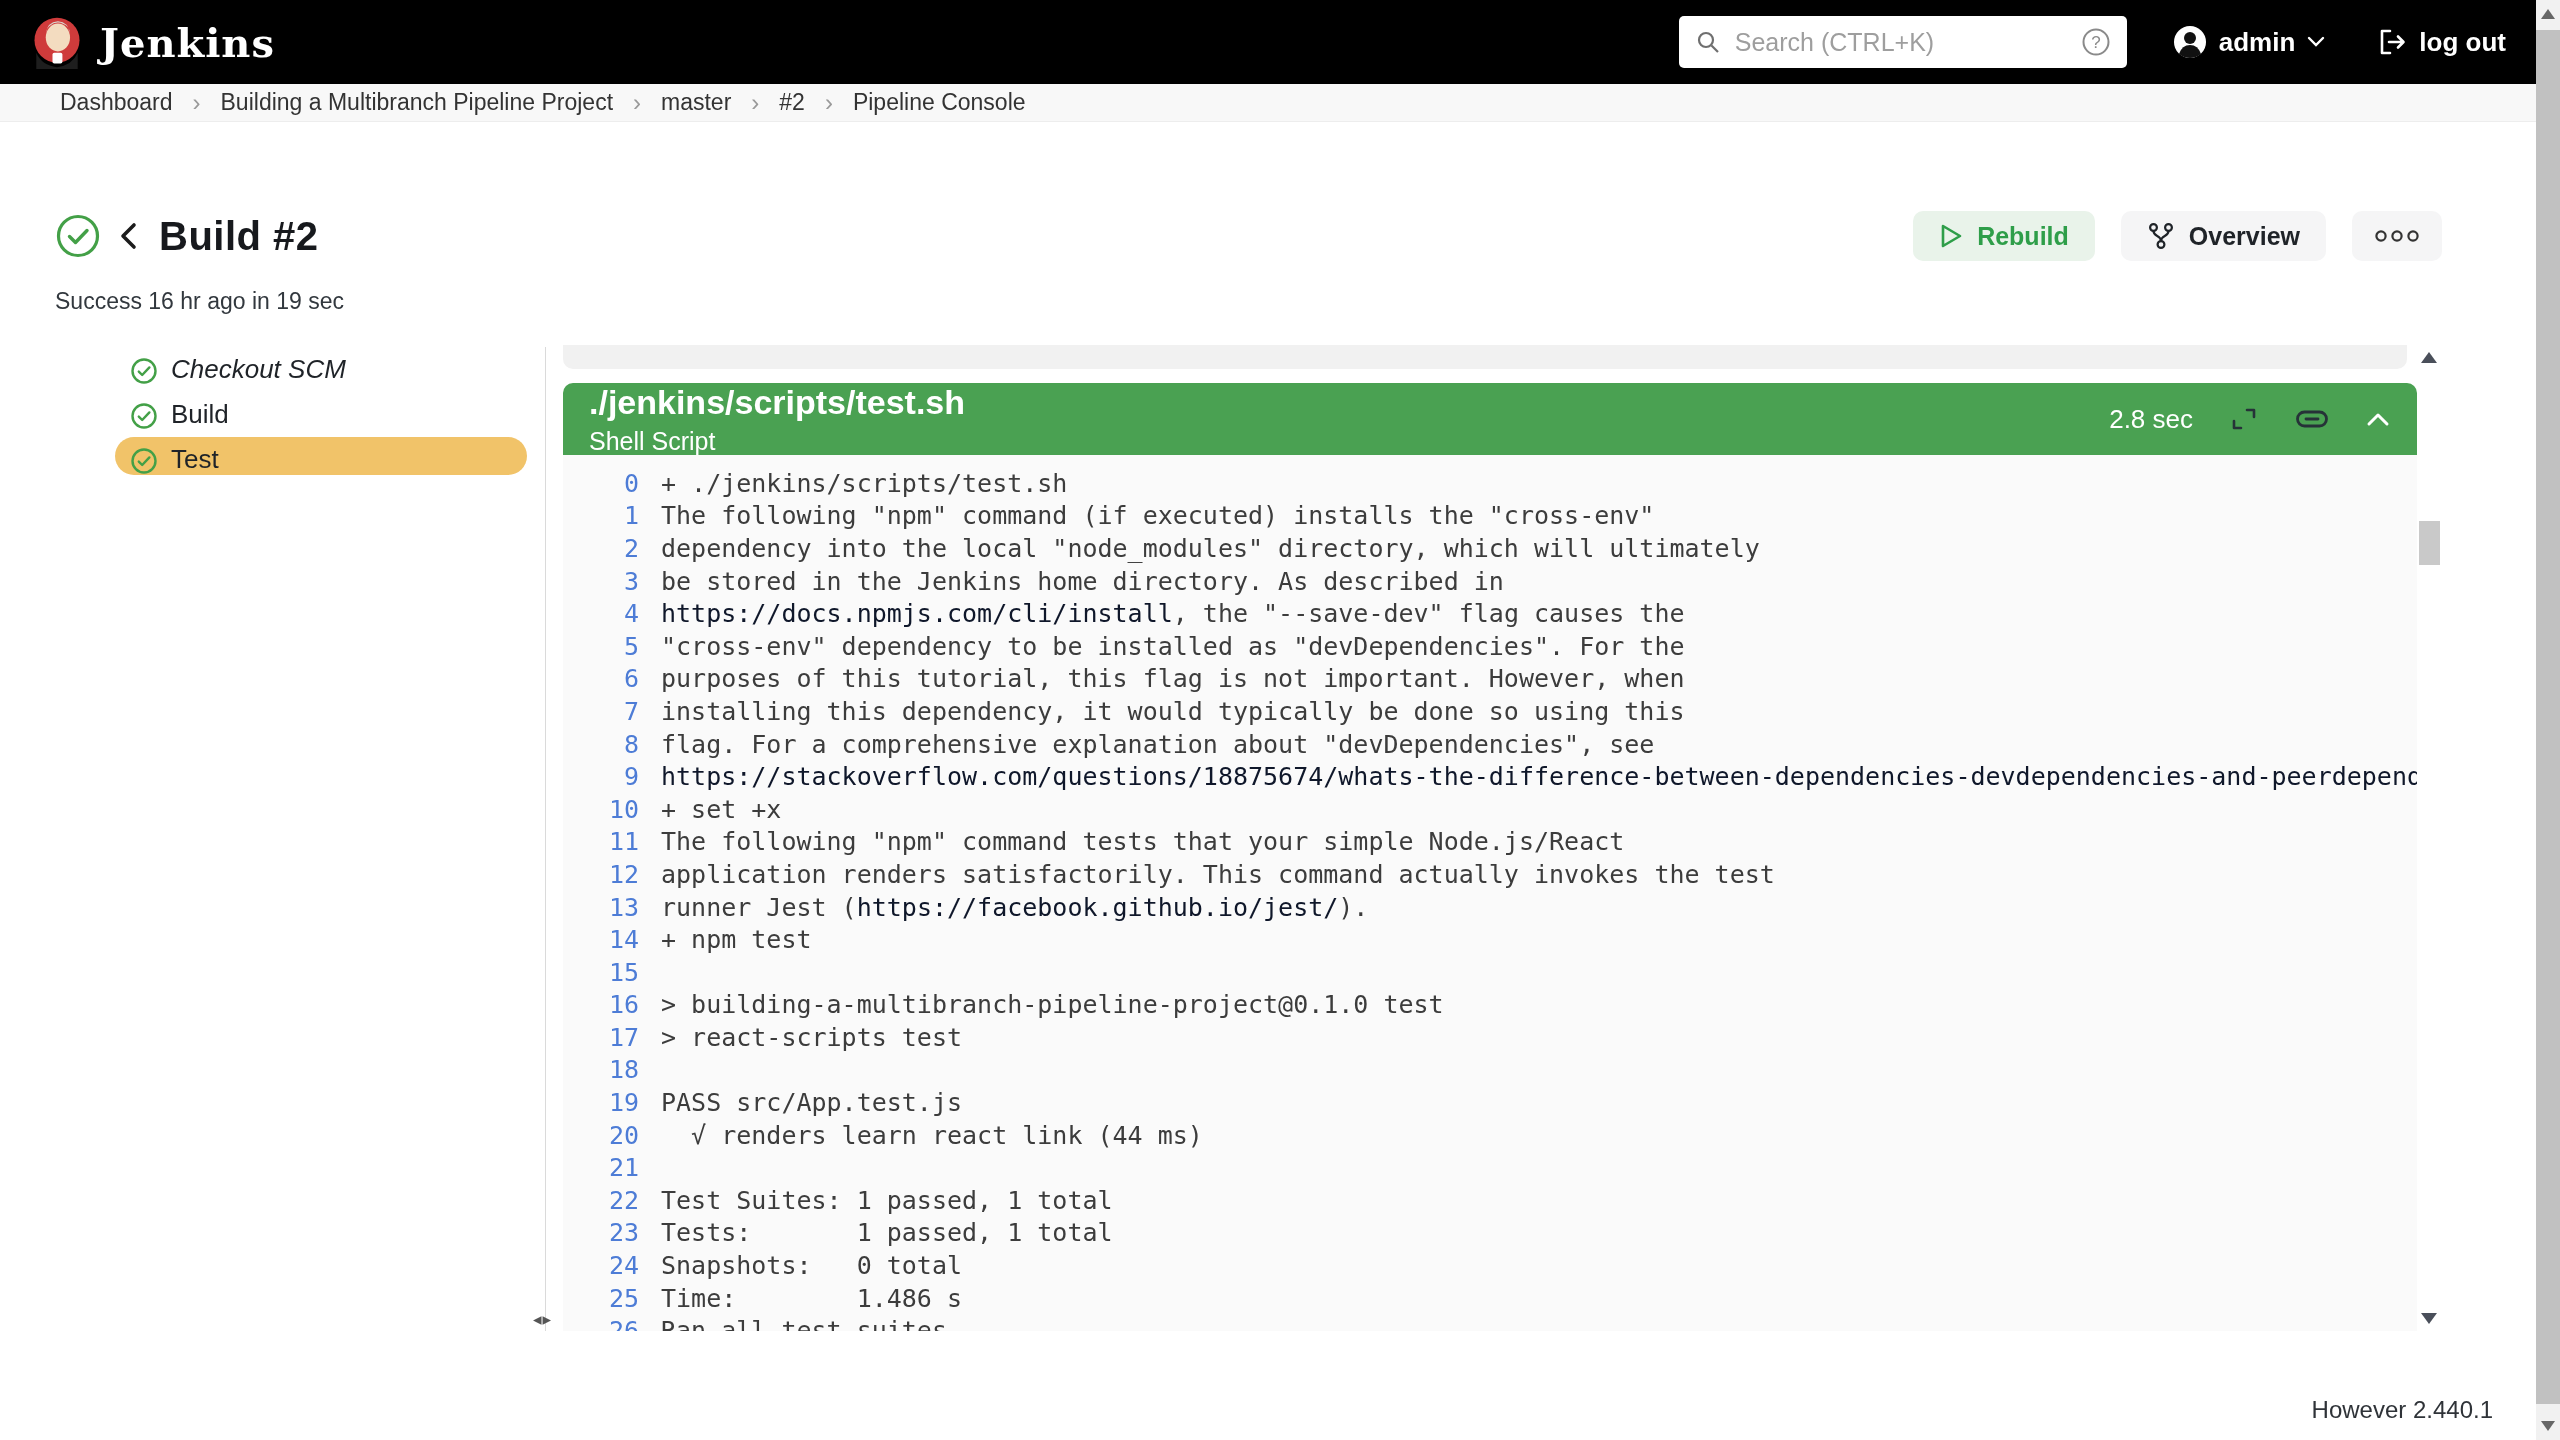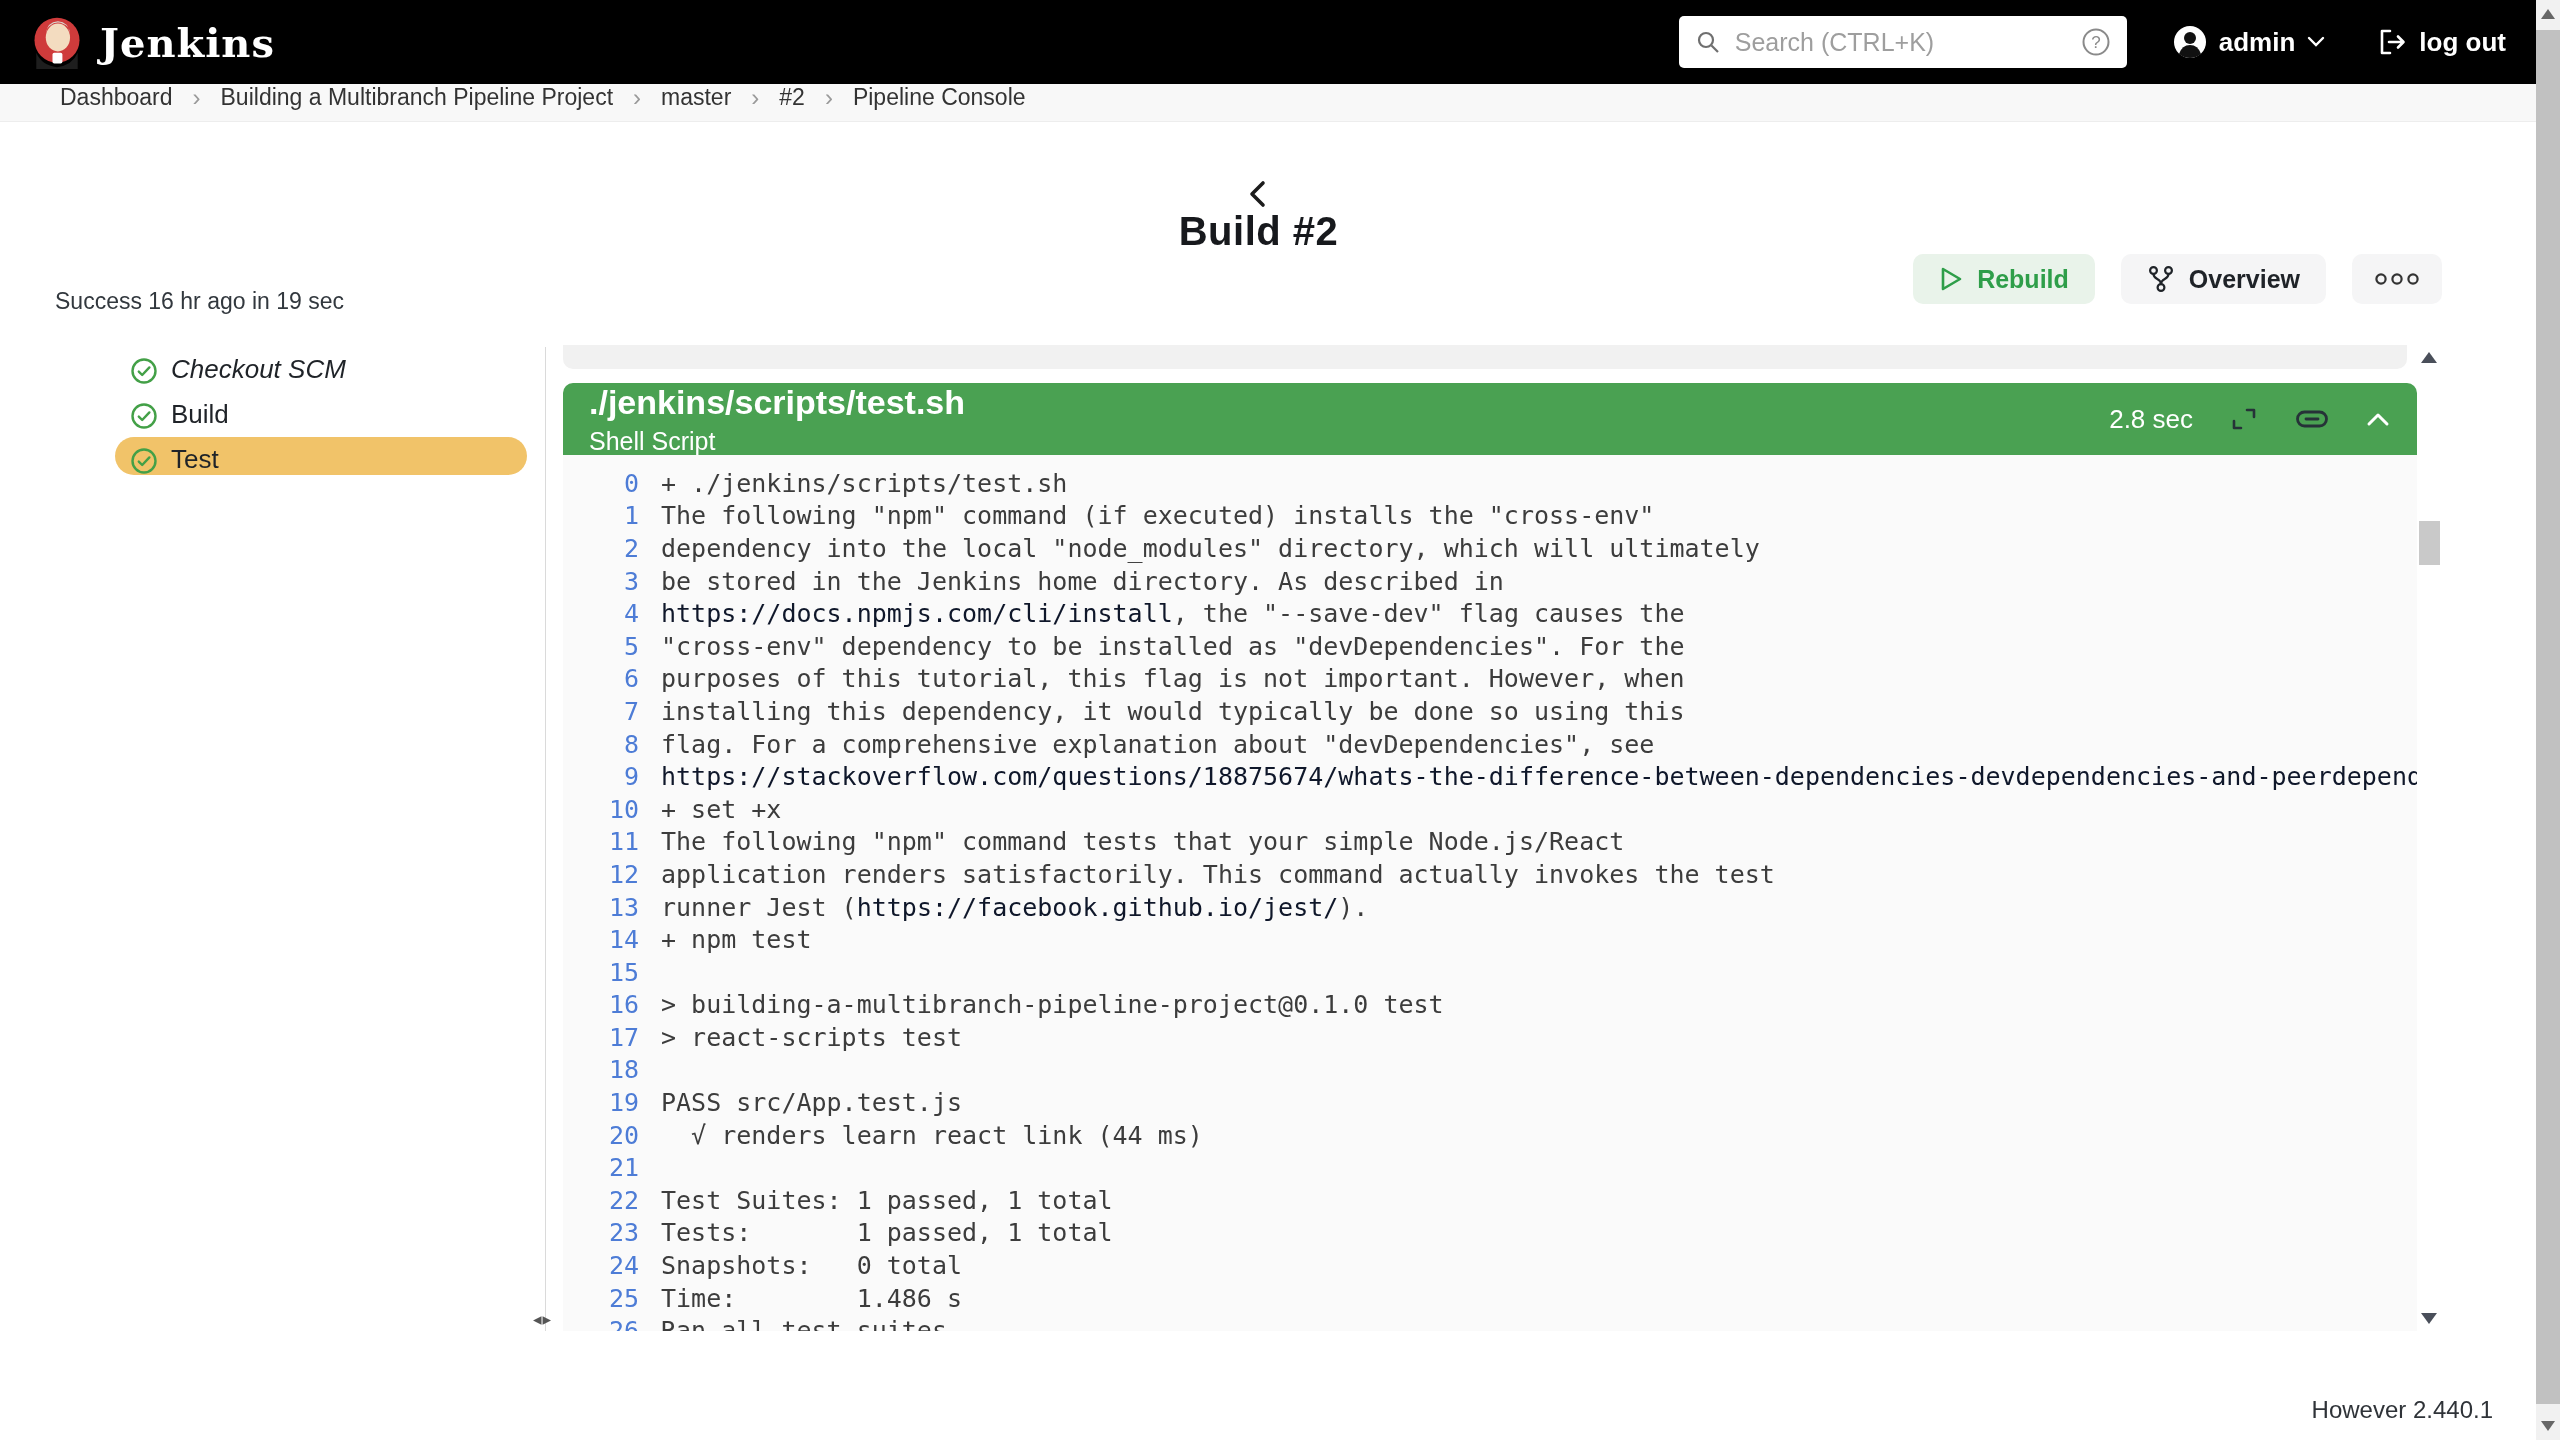--- a/index.html
+++ b/index.html
@@ -18,28 +18,28 @@
   .searchbox input{flex:1;border:none;outline:none;font-size:25px;color:#333;
                    font-family:"Liberation Sans",sans-serif;background:transparent;min-width:0;}
   .searchbox input::placeholder{color:#9e9e9e;}
   .user{display:flex;align-items:center;gap:12px;margin-left:46px;cursor:pointer;}
   .user-name{color:#fff;font-size:26px;font-weight:700;}
   .logout{display:flex;align-items:center;gap:12px;margin-left:52px;cursor:pointer;}
   .logout-label{color:#fff;font-size:26px;font-weight:600;}
 
   
   .breadcrumbs{position:absolute;top:84px;left:0;width:2560px;height:38px;background:#f8f8f8;
-               border-bottom:1px solid #ededed;display:flex;align-items:flex-start;
+               border-bottom:1px solid #ededed;display:flex;align-items:center;
                padding-left:60px;box-sizing:border-box;gap:20px;font-size:23px;color:#333;}
   .crumb{color:#333;text-decoration:none;cursor:pointer;}
   .crumb-sep{color:#9a9a9a;font-size:24px;}
 
   
-  .build-header{position:absolute;top:179px;left:55px;right:118px;height:56px;
-                display:flex;align-items:center;flex-direction:column;}
+  .build-header{position:absolute;top:208px;left:55px;right:118px;height:56px;
+                display:flex;align-items:center;}
   .page-title{font-size:40px;font-weight:700;color:#17191d;margin:0 0 0 20px;letter-spacing:.5px;}
   .back-btn{margin-left:16px;display:flex;align-items:center;cursor:pointer;}
   .actions{margin-left:auto;display:flex;align-items:flex-end;gap:26px;padding-left:36px;}
   .btn{height:50px;border:none;border-radius:10px;display:flex;align-items:center;gap:14px;
        padding:0 26px;font-size:25px;font-weight:600;cursor:pointer;
        font-family:"Liberation Sans",sans-serif;}
   .btn-rebuild{background:#e9f3ea;color:#2e9e49;}
   .btn-neutral{background:#f5f5f6;color:#1f2328;}
   .btn-more{padding:0 22px;}
   .status-line{position:absolute;top:288px;left:55px;font-size:23px;color:#32383e;}

